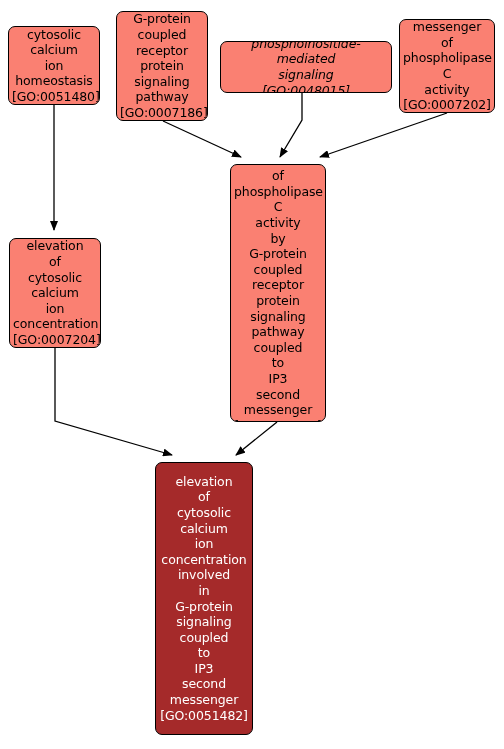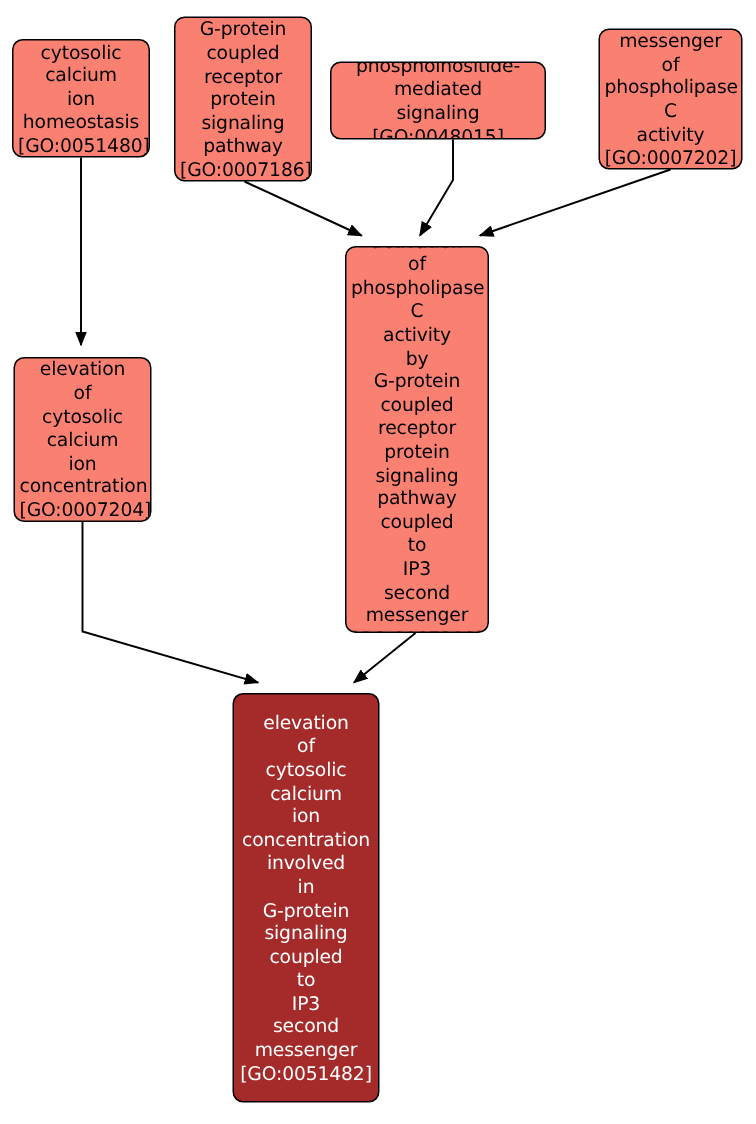--- a/index.html
+++ b/index.html
@@ -92,21 +92,21 @@
   <div class="node pink" style="left:116px; top:11px; width:92px; height:110px;">
     <span class="node-label">G-protein
 coupled
 receptor
 protein
 signaling
 pathway
 [GO:0007186]</span>
   </div>
 
-  <div class="node pink" style="left:220px; top:41px; width:144px; height:52px;">
+  <div class="node pink" style="left:220px; top:41px; width:172px; height:52px;font-style:italic;">
     <span class="node-label">phosphoinositide-mediated
 signaling
 [GO:0048015]</span>
   </div>
 
   <div class="node pink" style="left:399px; top:19px; width:96px; height:94px;">
     <span class="node-label">messenger
 of
 phospholipase
 C

